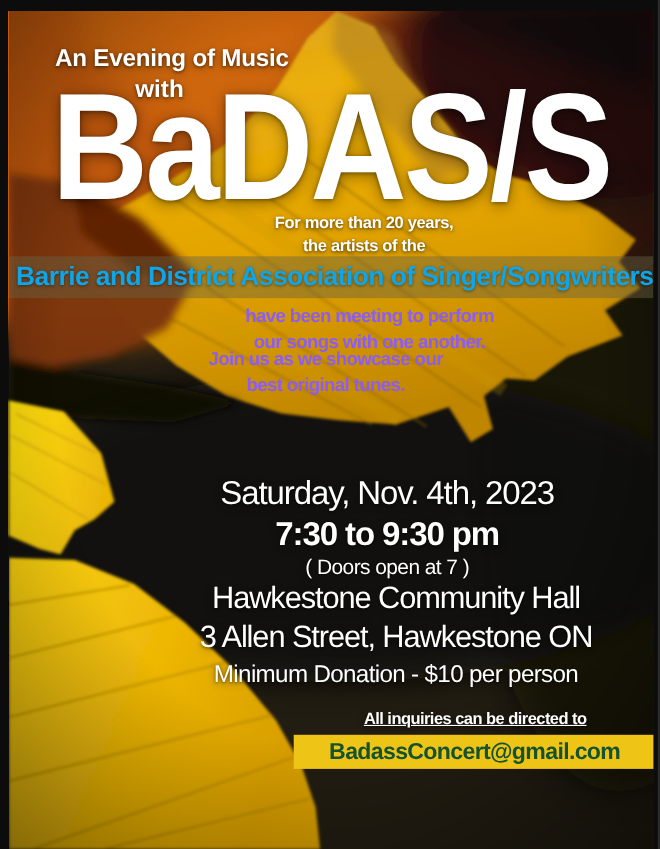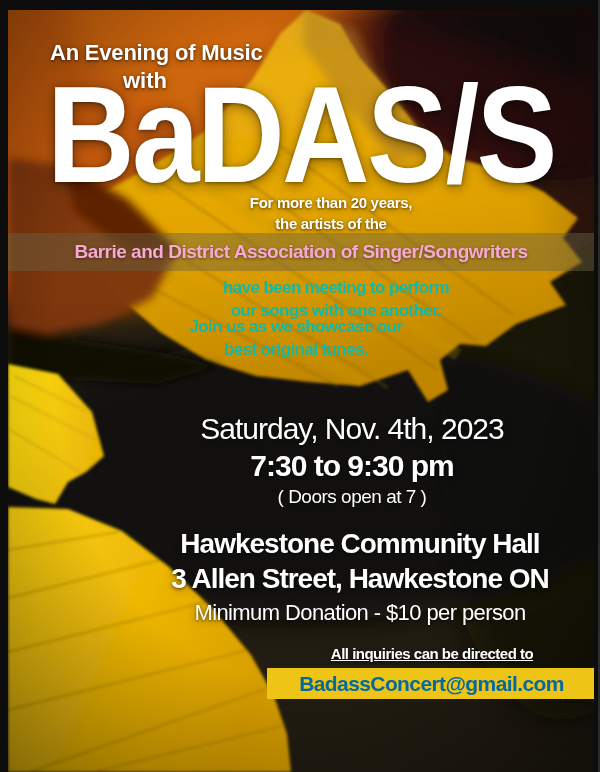--- a/index.html
+++ b/index.html
@@ -28,44 +28,44 @@
     font-size:138px; font-weight:bold; line-height:128px; letter-spacing:-3px;
     transform:scaleX(.88); transform-origin:center;
     text-shadow:0 3px 14px rgba(0,0,0,.4), 0 1px 4px rgba(0,0,0,.4);
   }
 
   .intro { left:60px; right:0; top:182px; text-align:center;
     font-size:15px; font-weight:bold; line-height:21px; letter-spacing:-0.3px; }
 
   .assoc-band { position:absolute; left:0; right:0; top:223px; height:38px;
     background:rgba(104,98,66,0.45); }
-  .assoc-text { line-height:38px; text-align:center; color:#f9a8d4;
-    font-size:19px; font-weight:bold; letter-spacing:-0.5px;
+  .assoc-text { line-height:38px; text-align:right; color:#0ea5e9;
+    font-size:24px; font-weight:bold; letter-spacing:-0.5px;
     text-shadow:0 1px 3px rgba(0,0,0,.45); }
 
-  .dark-par { text-align:center; color:#14b8a6;
+  .dark-par { text-align:center; color:#8b5cf6;
     font-size:17px; font-weight:bold; line-height:23px; letter-spacing:-0.6px; }
   .meeting  { left:70px; right:0; top:266px; }
   .showcase { left:10px; right:20px; top:305px; }
 
   .datetime { left:102px; right:0; top:400px; text-align:center; }
-  .date-line  { font-size:30px; font-weight:normal; line-height:38px; letter-spacing:-1px; }
+  .date-line  { font-size:30px; font-weight:normal; line-height:38px; letter-spacing:-1px;margin-top:20px; }
   .time-line  { font-size:30px; font-weight:bold;   line-height:36px; letter-spacing:-1px; }
   .doors-line { font-size:19px; font-weight:normal; line-height:26px; letter-spacing:-0.5px; }
 
   .venue { left:118px; right:0; top:516px; text-align:center; }
-  .venue-name, .venue-addr { font-size:28px; font-weight:bold; line-height:35px; letter-spacing:-1px; }
+  .venue-name, .venue-addr { font-size:28px; font-weight:normal; line-height:35px; letter-spacing:-1px; }
   .donation { font-size:22px; font-weight:normal; line-height:30px; letter-spacing:-0.6px; margin-top:2px; }
 
   .inquiries { left:262px; right:0; top:635px; text-align:center;
     font-size:15px; font-weight:bold; line-height:18px; letter-spacing:-0.5px;text-decoration:underline; }
 
   .email-band { position:absolute; left:259px; right:-2px; top:658px; height:31px;
     background:#eec417; }
-  .email-text { line-height:31px; text-align:center; color:#0369a1;
+  .email-text { line-height:31px; text-align:center; color:#14532d;
     font-size:21px; font-weight:bold; letter-spacing:-0.6px; }
 
   .refreshments { left:280px; right:0; top:701px; text-align:center;
     font-size:15px; font-weight:bold; line-height:20px; letter-spacing:-0.4px; }
 </style>
 </head>
 <body>
 
 <div class="photo">
 

